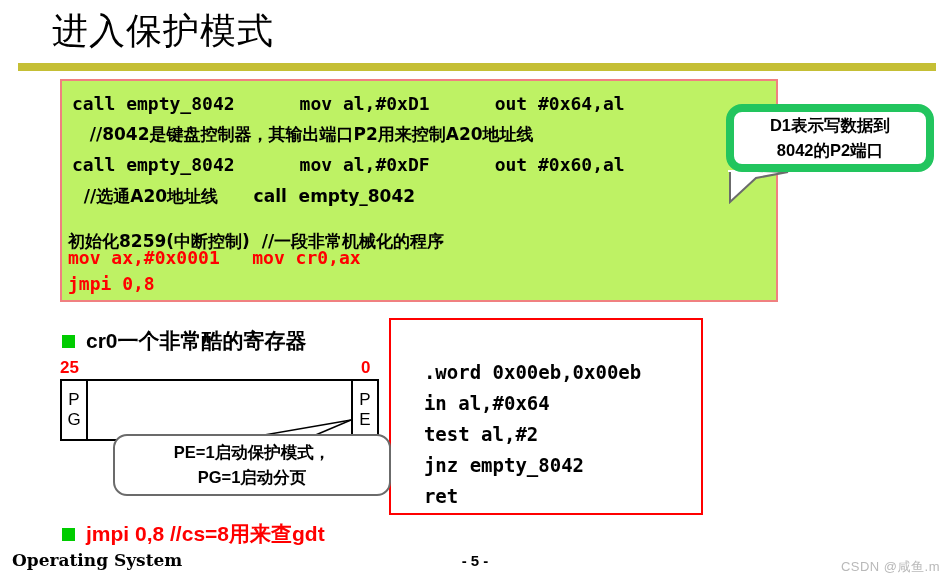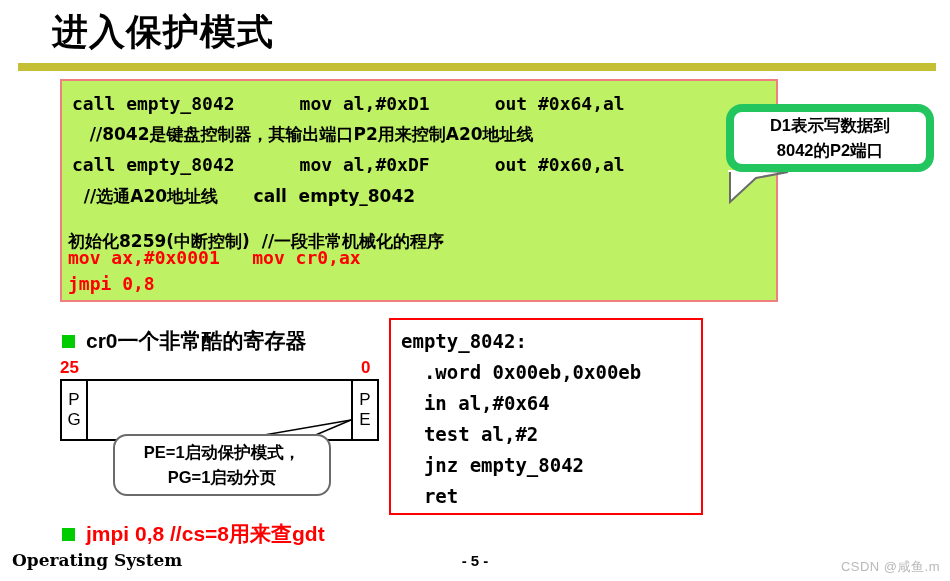--- a/index.html
+++ b/index.html
@@ -16,21 +16,21 @@
     color: #000000;
   }
 
   
   #slide-title {
     position: absolute;
     left: 52px;
     top: 8px;
     font-family: "DejaVu Serif", "Liberation Serif", serif;
     font-size: 36px;
-    font-weight: 700;
+    font-weight: 400;
     letter-spacing: 1px;
     color: #000000;
     line-height: 46px;
     white-space: nowrap;
   }
   #title-rule {
     position: absolute;
     left: 18px;
     top: 63px;
     width: 918px;
@@ -155,21 +155,21 @@
     width: 330px;
     height: 80px;
     z-index: 3;
   }
 
   
   #callout-pe {
     position: absolute;
     left: 113px;
     top: 434px;
-    width: 218px;
+    width: 278px;
     height: 62px;
     border: 2px solid #6b6b6b;
     border-radius: 14px;
     background: #ffffff;
     box-sizing: border-box;
     display: flex;
     flex-direction: column;
     align-items: center;
     justify-content: center;
     font-size: 16.5px;
@@ -275,21 +275,20 @@
   <line x1="291" y1="41" x2="175" y2="61" stroke="#000000" stroke-width="1.4"></line>
   <line x1="291" y1="41" x2="232" y2="66" stroke="#000000" stroke-width="1.4"></line>
 </svg>
 
 <div id="callout-pe">
   <span>PE=1启动保护模式，</span>
   <span>PG=1启动分页</span>
 </div>
 
 <div id="empty-panel">
-  <div class="empty-line" style="left:10px; top:10px;">empty_8042:</div>
   <div class="empty-line" style="left:10px; top:41px;">  .word 0x00eb,0x00eb</div>
   <div class="empty-line" style="left:10px; top:72px;">  in al,#0x64</div>
   <div class="empty-line" style="left:10px; top:103px;">  test al,#2</div>
   <div class="empty-line" style="left:10px; top:134px;">  jnz empty_8042</div>
   <div class="empty-line" style="left:10px; top:165px;">  ret</div>
 </div>
 
 <div class="bullet-row" style="left:62px; top:520px;">
   <span class="bullet-sq"></span>
   <span class="bullet-text red">jmpi 0,8 //cs=8用来查gdt</span>

